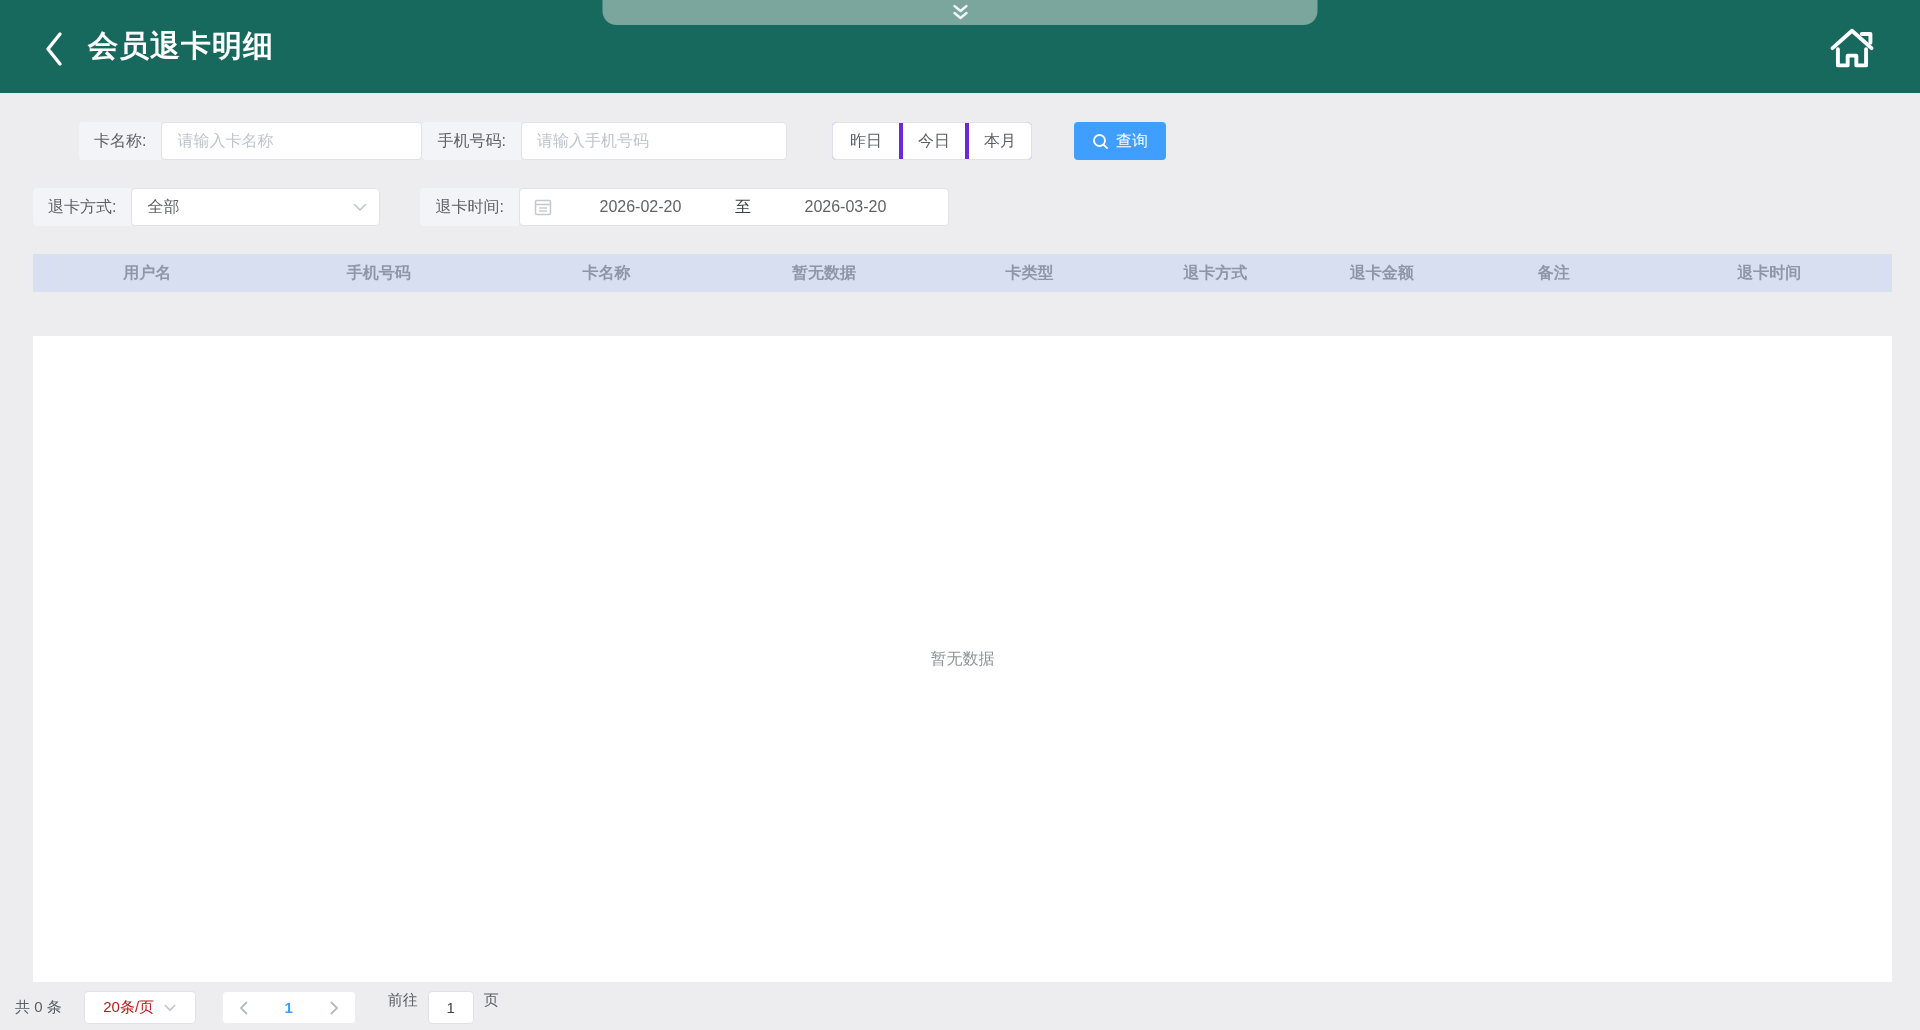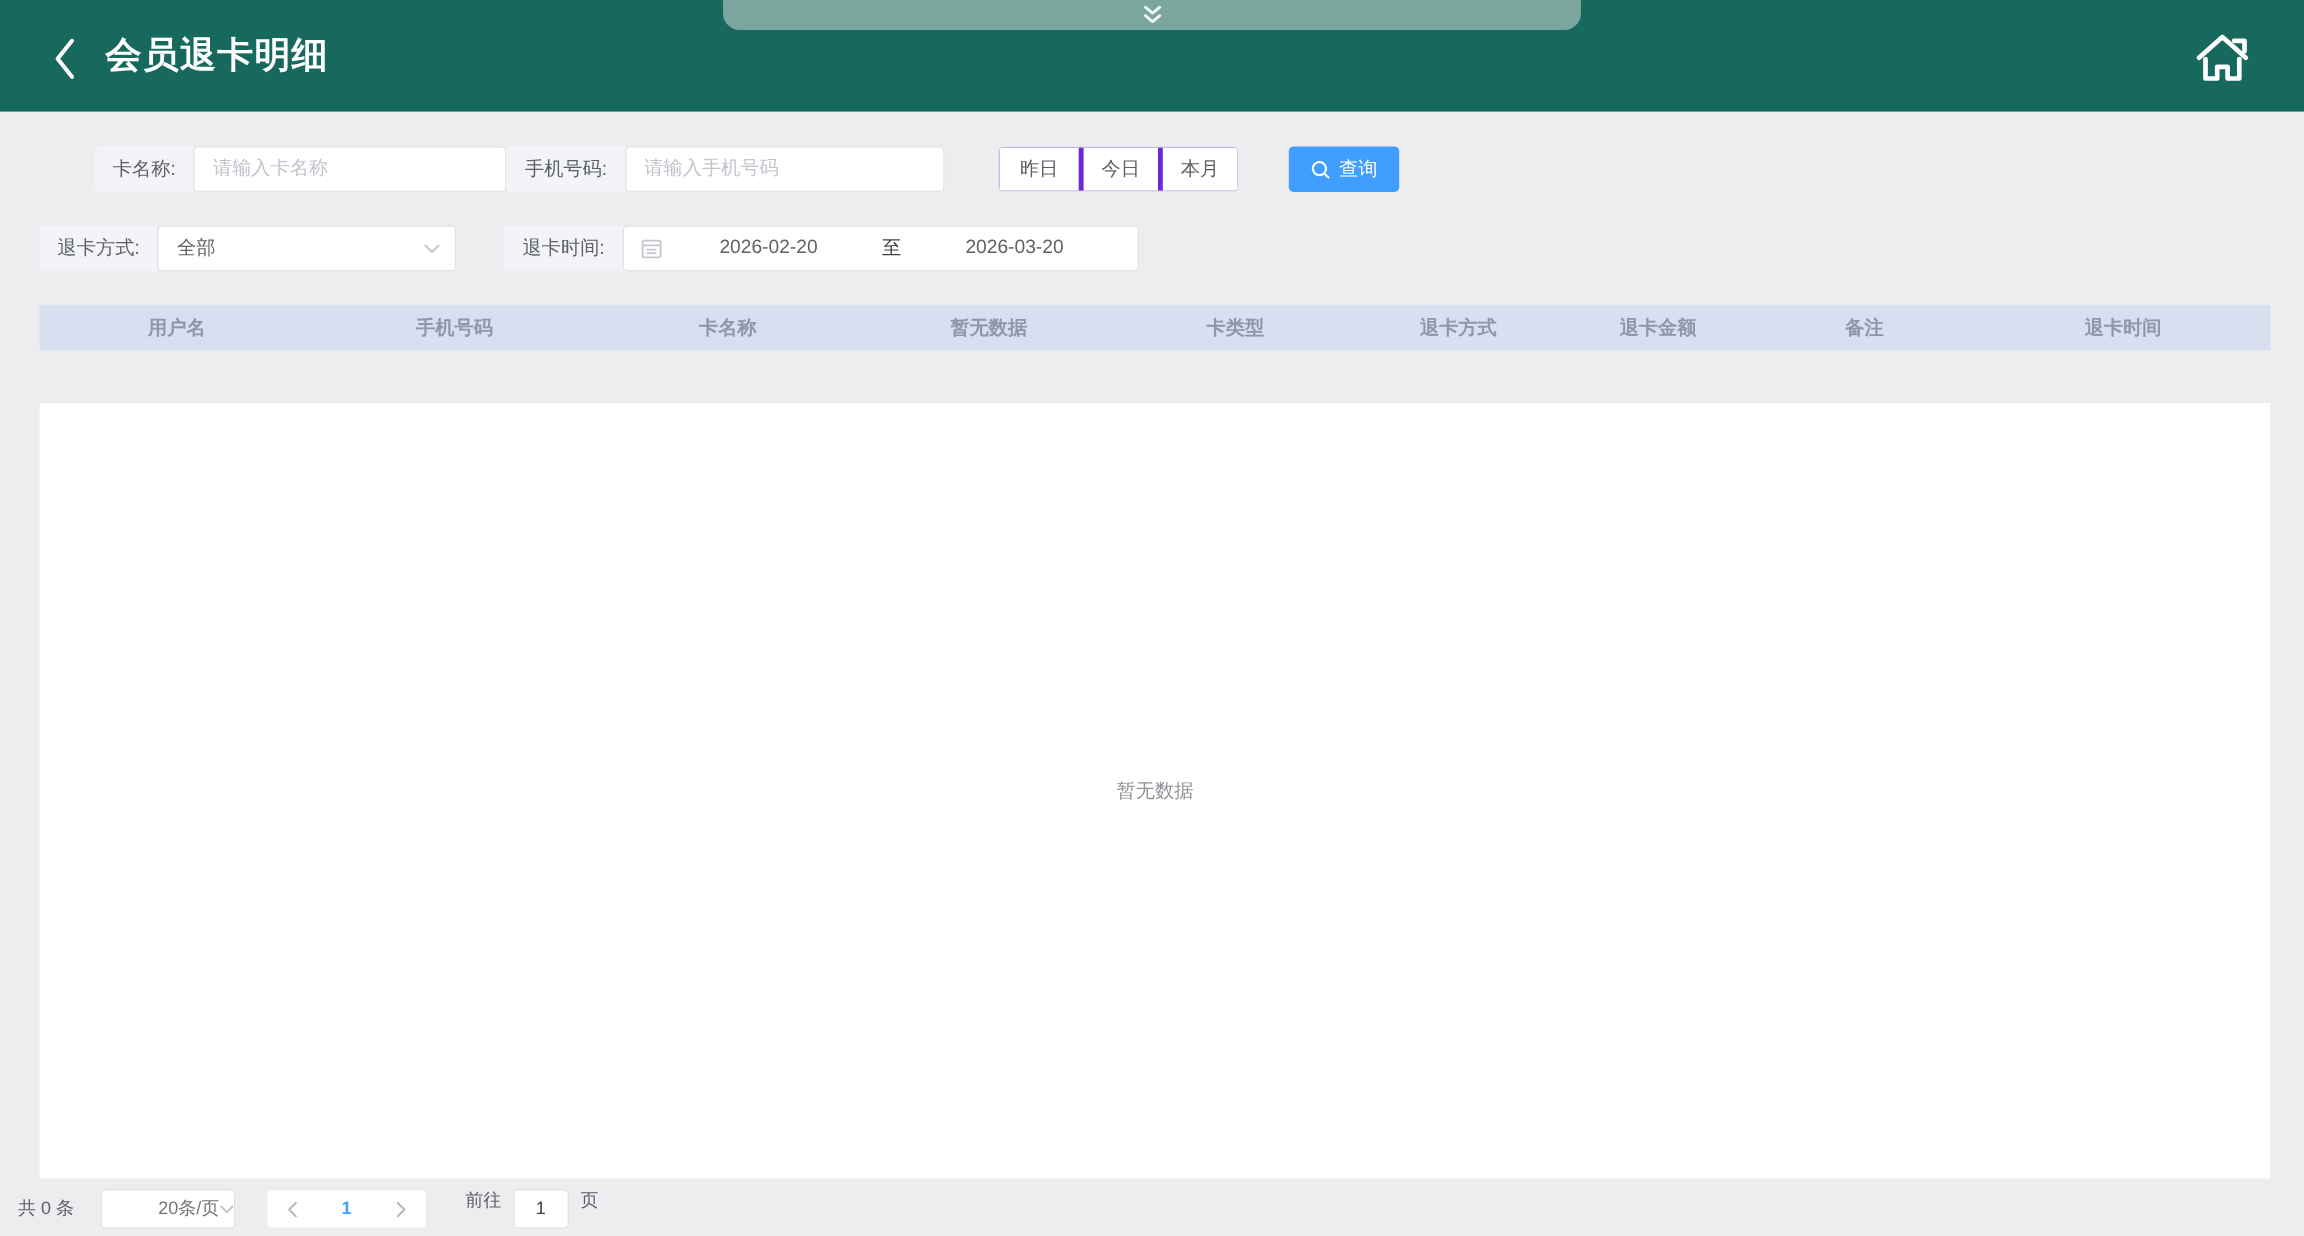--- a/index.html
+++ b/index.html
@@ -89,22 +89,22 @@
   .empty-text { color:#909399; font-size:16px; }
 
   
   .pagination {
     height:51px; padding:0 15px;
     display:flex; align-items:center; font-size:15px; color:#5c6066;
   }
   .total-text { margin-right:22px; white-space:nowrap; }
   .page-size-select {
     height:33px; width:112px; background:#fff; border:1px solid #e0e2e8; border-radius:4px;
-    display:flex; align-items:center; justify-content:flex-end; 
-    cursor:pointer; color:#737373;
+    display:flex; align-items:center; justify-content:center; gap:10px;
+    cursor:pointer; color:#b91c1c;
   }
   .pager {
     margin-left:26px; height:33px; width:134px;
     background:#fff; border:1px solid #eceef2; border-radius:4px;
     display:flex; align-items:center; justify-content:space-between;
     padding:0 16px;
   }
   .pager-arrow { cursor:pointer; display:flex; align-items:center; }
   .current-page { color:#409eff; font-weight:700; font-size:15px; }
   .goto-wrap { margin-left:32px; display:flex; align-items:flex-start; gap:10px; }

